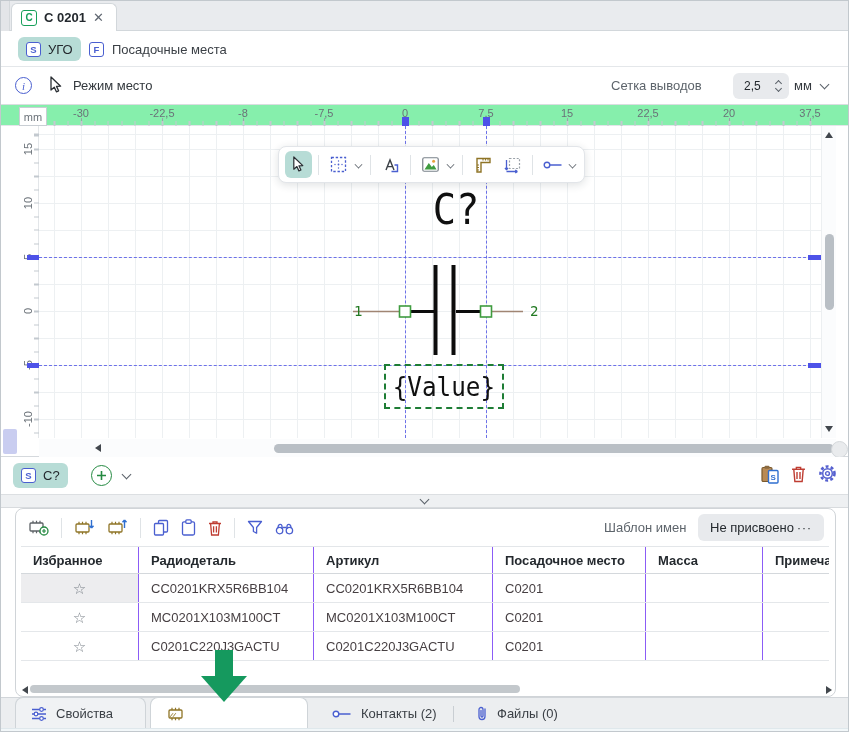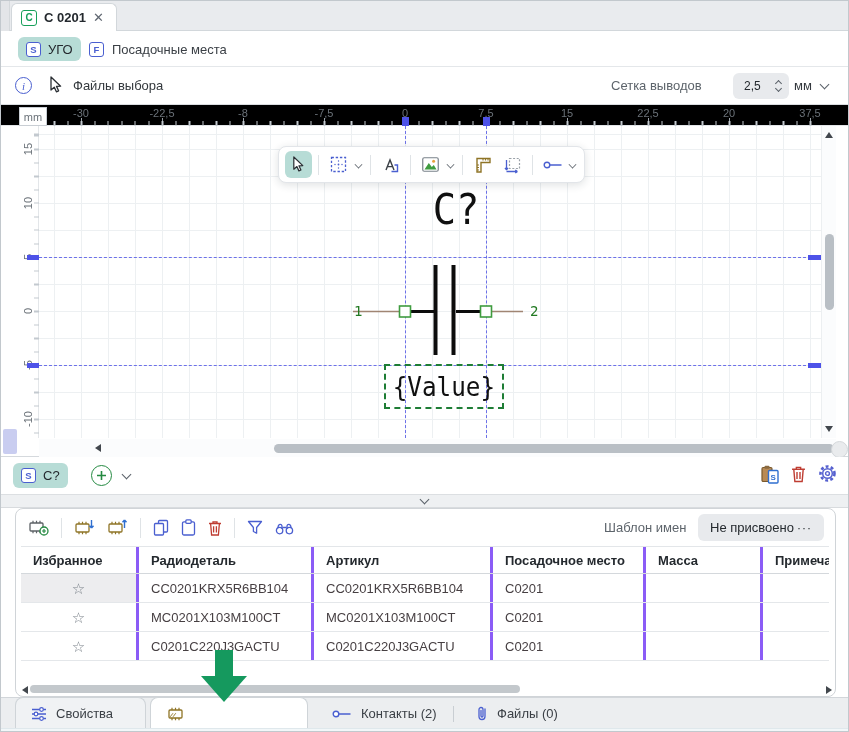--- a/index.html
+++ b/index.html
@@ -33,21 +33,21 @@
   .spinner{position:absolute;left:732px;top:6px;width:56px;height:26px;background:#e8eaed;border-radius:6px;display:flex;align-items:center;padding:0 8px 0 11px}
   .spinner-val{font-size:12px;color:#24292e;flex:1}
   .spin-arrows{display:flex;flex-direction:column;gap:2px;align-items:center}
   .unit-dd{position:absolute;left:793px;top:11px;font-size:13px;color:#33383d;display:flex;align-items:center;gap:9px}
   .chev{width:7px;height:7px;border-right:1.6px solid #5a6169;border-bottom:1.6px solid #5a6169;transform:rotate(45deg);display:inline-block}
   .chev-up-sm{width:5px;height:5px;border-right:1.4px solid #5a6169;border-bottom:1.4px solid #5a6169;transform:rotate(-135deg)}
   .chev-dn-sm{width:5px;height:5px;border-right:1.4px solid #5a6169;border-bottom:1.4px solid #5a6169;transform:rotate(45deg);margin-top:-2px}
 
   
   .canvas-wrap{position:absolute;left:0;top:104px;width:100%;height:352px;background:#fff;border-bottom:1px solid #d5d9dd}
-  .hruler{position:absolute;left:0;top:0;width:100%;height:21px;background:#000000;border-bottom:1px solid #e3e6e9}
+  .hruler{position:absolute;left:0;top:0;width:100%;height:21px;background:#86efac;border-bottom:1px solid #e3e6e9}
   .mm-box{position:absolute;left:18px;top:2px;width:28px;height:19px;border:1px solid #c9ced4;background:#fff;color:#6a7178;font-size:11px;display:flex;align-items:center;justify-content:center}
   .hlabel{position:absolute;top:2px;width:44px;text-align:center;font-size:11px;color:#6a7178}
   .htick{position:absolute;top:13px;width:1px;height:8px;background:#9aa1a8}
   .hminor{position:absolute;left:38px;top:16px;width:782px;height:5px;background:repeating-linear-gradient(to right,#c3c9cf 0 1px,transparent 1px 13.5px);background-position:1.5px 0}
   .hmarker{position:absolute;top:12px;width:7px;height:9px;background:#4d52e8}
   .vruler{position:absolute;left:18px;top:21px;width:20px;height:312px;background:#fff;border-right:1px solid #e3e6e9}
   .vminor{position:absolute;left:15px;top:0;width:5px;height:312px;background:repeating-linear-gradient(to bottom,#c3c9cf 0 1px,transparent 1px 13.5px);background-position:0 9.5px}
   .vlabel{position:absolute;left:-3px;width:26px;height:14px;font-size:11px;color:#6a7178;text-align:center;transform:rotate(-90deg)}
   .vmarker{position:absolute;left:8px;width:12px;height:5px;background:#4d52e8}
   .canvas{position:absolute;left:38px;top:21px;width:782px;height:312px;background:#fff;overflow:hidden;
@@ -94,21 +94,21 @@
   
   .parts-panel{position:absolute;left:14px;top:507px;width:821px;height:189px;background:#fff;border:1px solid #d0d4d8;border-radius:8px}
   .pt-toolbar{position:absolute;left:0;top:0;width:100%;height:37px;display:flex;align-items:center;padding-left:12px;gap:12px}
   .pt-sep{width:1px;height:20px;background:#dfe3e6}
   .tmpl-label{position:absolute;left:588px;top:11px;font-size:13px;color:#5d646b}
   .tmpl-pill{position:absolute;left:682px;top:5px;width:126px;height:27px;background:#e8eaed;border-radius:6px;display:flex;align-items:center;justify-content:space-between;padding:0 12px}
   .tmpl-val{font-size:13px;color:#24292e}
   .tmpl-more{font-size:12px;color:#24292e;letter-spacing:1px}
   .thead{position:absolute;left:5px;top:37px;width:808px;height:28px;border-top:1px solid #e3e6e9;border-bottom:1px solid #d4d8dc}
   .trow{position:absolute;left:5px;width:808px;height:29px;border-bottom:1px solid #e4e7ea}
-  .cell{position:absolute;top:0;height:100%;display:flex;align-items:center;padding-left:12px;font-size:13px;color:#463f42;border-right:3px solid #8b5cf6;overflow:hidden;white-space:nowrap}
+  .cell{position:absolute;top:0;height:100%;display:flex;align-items:center;padding-left:12px;font-size:13px;color:#463f42;border-right:1px solid #8b5cf6;overflow:hidden;white-space:nowrap}
   .hcell{font-weight:bold;color:#24292e}
   .c0{left:0;width:118px}.c1{left:118px;width:175px}.c2{left:293px;width:179px}.c3{left:472px;width:153px}.c4{left:625px;width:117px}.c5{left:742px;width:66px;border-right:none}
   .c0.center{justify-content:center;padding-left:0}
   .shade{background:#ededef}
   .star{font-size:15px;color:#7d848c;line-height:15px}
   .pt-hsb{position:absolute;left:4px;top:174px;width:813px;height:13px;display:flex;align-items:center}
   .pt-hsb-thumb{position:absolute;left:10px;top:2px;width:490px;height:8px;background:#c3c8cc;border-radius:4px}
 
   
   .bottom-tabbar{position:absolute;left:0;top:696px;width:100%;height:31px;background:#eceef0;border-top:1px solid #d2d6da}
@@ -146,21 +146,21 @@
       <span class="sbox">F</span>
       <span class="fp-label">Посадочные места</span>
     </div>
   </div>
 
   <div class="canvas-toolbar">
     <div class="info-circle">i</div>
     <svg class="abs" style="left:47px;top:9px" width="16" height="18" viewBox="0 0 16 18">
         <path d="M3 1 L3 14 L6.3 11.2 L8.4 15.8 L10.6 14.8 L8.5 10.4 L12.6 10.2 Z" fill="#fff" stroke="#2a2e33" stroke-width="1.3" stroke-linejoin="round"></path>
       </svg>
-    <div class="mode-label">Файлы выбора</div>
+    <div class="mode-label">Режим место</div>
     <div class="grid-label">Сетка выводов</div>
     <div class="spinner">
       <span class="spinner-val">2,5</span>
       <span class="spin-arrows">
           <i class="chev-up-sm"></i>
           <i class="chev-dn-sm"></i>
         </span>
     </div>
     <div class="unit-dd">
       <span>мм</span>

